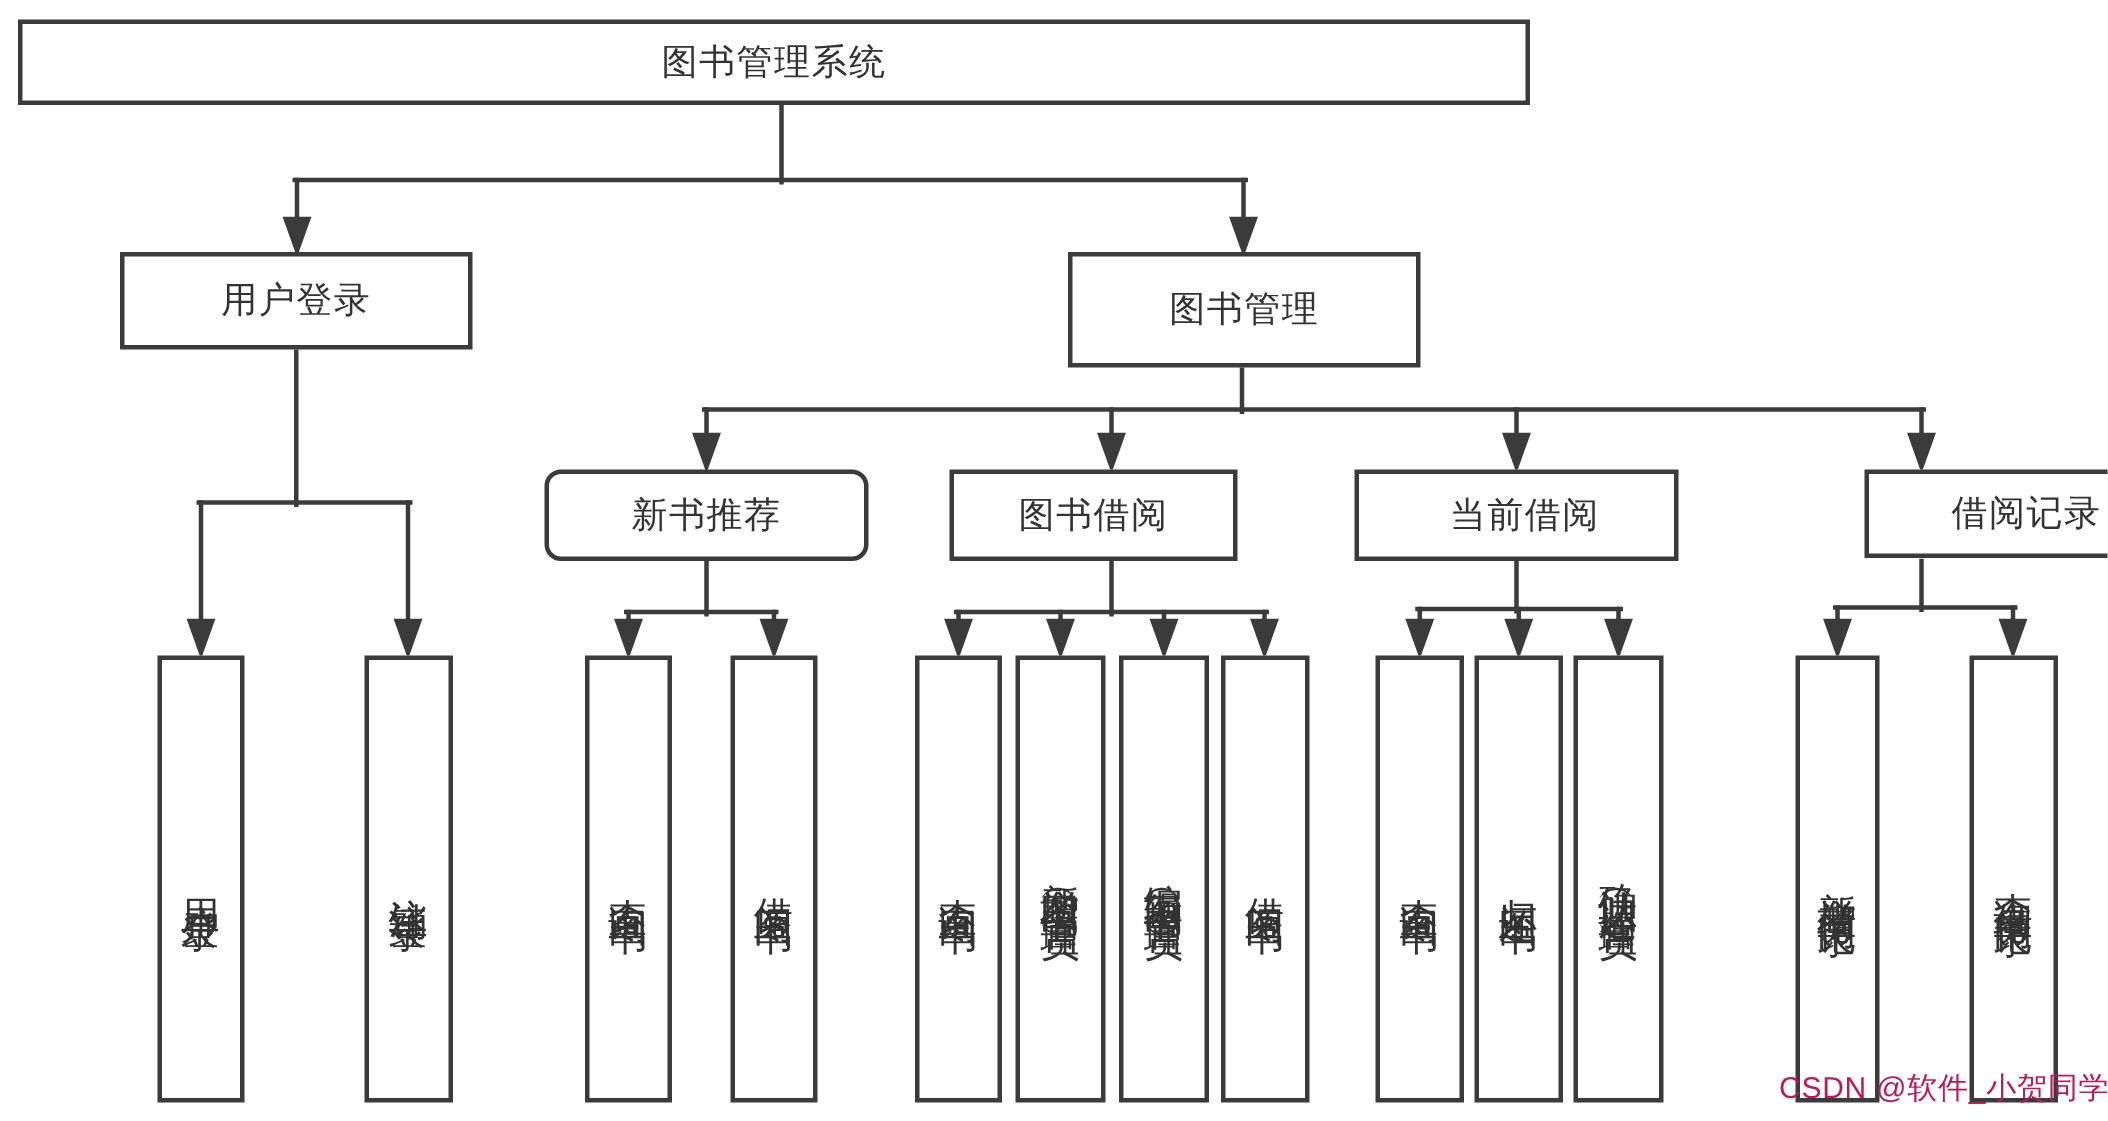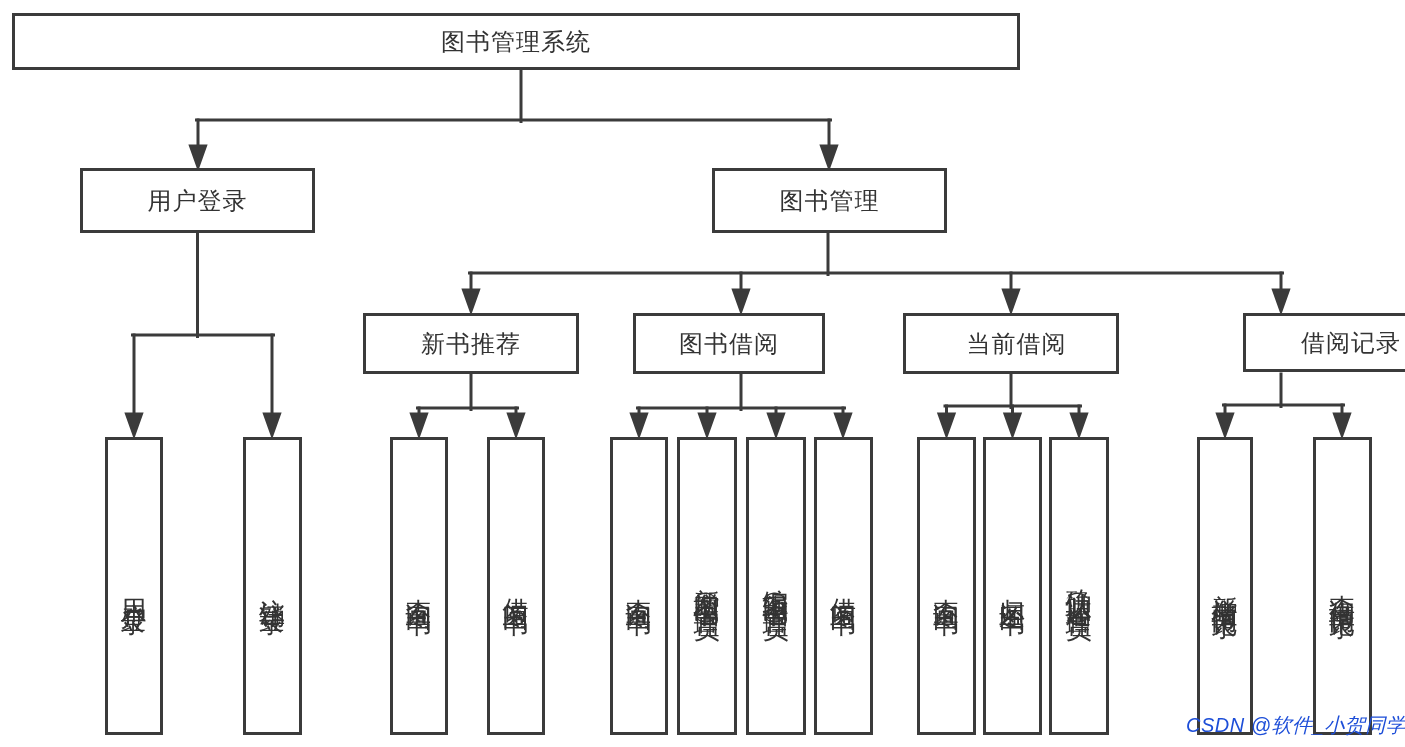--- a/index.html
+++ b/index.html
@@ -46,25 +46,24 @@
     font-size: 26px;
     letter-spacing: 4px;
     line-height: 1;
     white-space: nowrap;
   }
   .watermark {
     position: absolute;
     left: 1186px;
     top: 712px;
     font-size: 20px;
-    color: #1d4ed8;
+    color: #be185d;
     white-space: nowrap;
     z-index: 5;
     letter-spacing: 0.5px;
-    font-style: italic;
   }
 </style>
 </head>
 <body>
 
 <div class="stage">
 
   <svg class="wires" width="1405" height="747" viewBox="0 0 1405 747" stroke="#3b3b3b" stroke-width="3" fill="#3b3b3b" stroke-linecap="square">
 
     <g>
@@ -141,25 +140,25 @@
     </g>
   </svg>
 
   <div class="box hbox" style="left:12px; top:13px; width:1008px; height:57px;">
     <span class="lbl">图书管理系统</span>
   </div>
 
   <div class="box hbox" style="left:80px; top:168px; width:235px; height:65px;">
     <span class="lbl">用户登录</span>
   </div>
-  <div class="box hbox" style="left:712px; top:168px; width:235px; height:65px;">
+  <div class="box hbox" style="left:712px; top:168px; width:235px; height:77px;">
     <span class="lbl">图书管理</span>
   </div>
 
-  <div class="box hbox" style="left:363px; top:313px; width:216px; height:61px;">
+  <div class="box hbox" style="left:363px; top:313px; width:216px; height:61px;border-radius:11px;">
     <span class="lbl">新书推荐</span>
   </div>
   <div class="box hbox" style="left:633px; top:313px; width:192px; height:61px;">
     <span class="lbl">图书借阅</span>
   </div>
   <div class="box hbox" style="left:903px; top:313px; width:216px; height:61px;padding-left:11px;">
     <span class="lbl">当前借阅</span>
   </div>
   <div class="box hbox" style="left:1222px; top:313px; width:216px; height:59px;margin-left:21px;">
     <span class="lbl">借阅记录</span>

